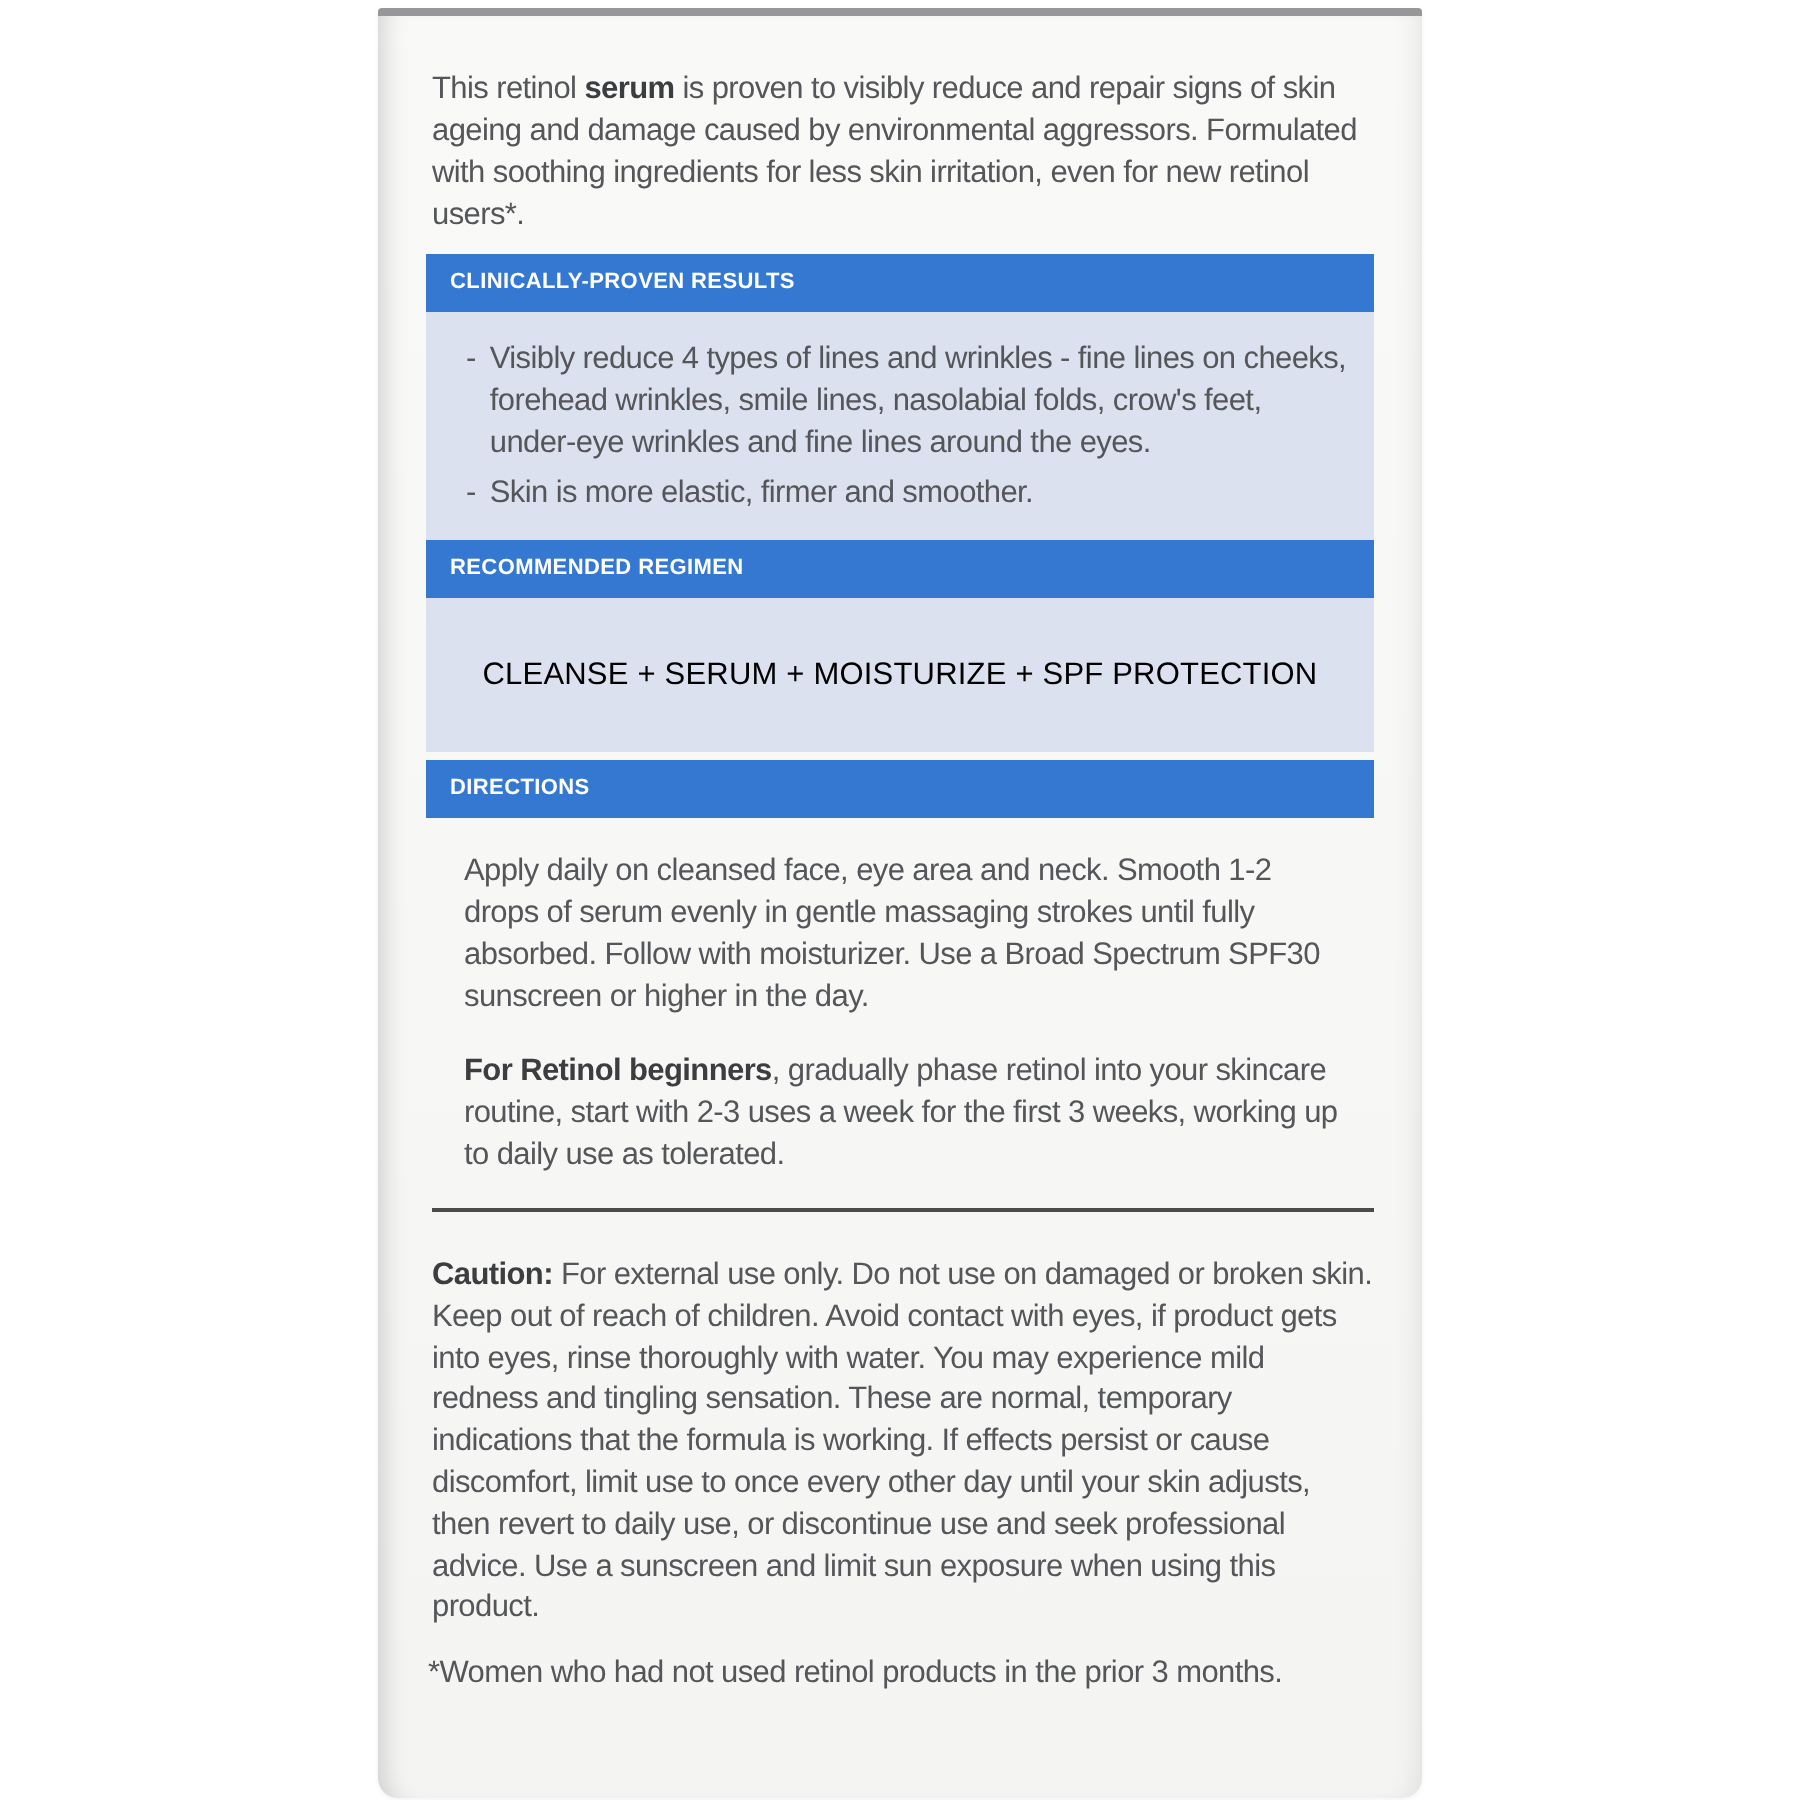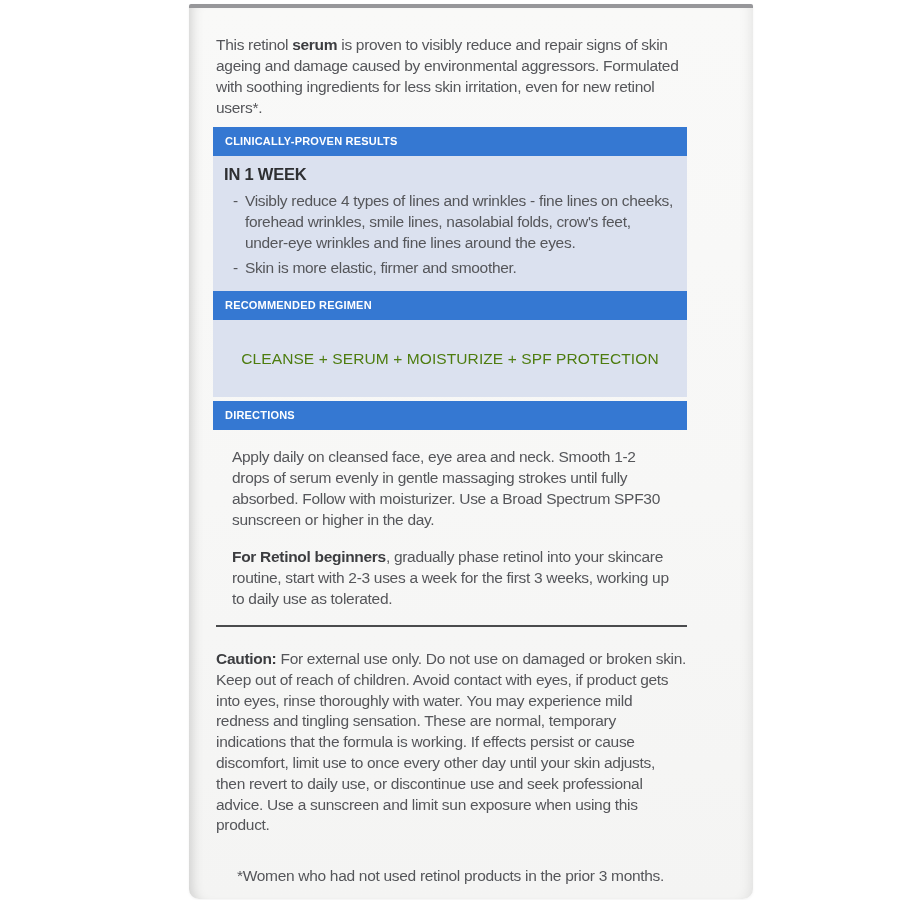--- a/index.html
+++ b/index.html
@@ -21,21 +21,20 @@
     top: 4px;
     width: 522px;
     height: 891px;
     background: linear-gradient(180deg, #f9f9f8 0%, #f7f7f6 55%, #f4f4f3 100%);
     border-top: 4px solid #97979a;
     border-radius: 2px 2px 10px 10px;
     box-shadow:
       inset 12px 0 14px -11px rgba(0,0,0,0.20),
       inset -12px 0 14px -11px rgba(0,0,0,0.10),
       0 1px 3px rgba(0,0,0,0.05);
-    padding-left: 42px;
   }
   .content {
     position: absolute;
     left: 24px;
     top: 0;
     width: 474px;
     color: #55565a;
     font-size: 15.5px;
     line-height: 21px;
     letter-spacing: -0.3px;
@@ -74,47 +73,46 @@
   .bullet .dash { flex: 0 0 auto; }
 
   .panel-center {
     background: var(--panel_blue, #dbe1ef);
     height: 77px;
     display: flex;
     align-items: center;
     justify-content: center;
   }
   .steps {
-    color: #4d7c0f;
+    color: #000000;
     font-size: 15.5px;
     letter-spacing: 0.1px;
   }
   .gap4 { height: 4px; }
 
   .body-block { margin: 13px 0 0 3px; }
   .divider {
     margin: 9px 0 0 3px;
     border-top: 2px solid #4a4b4d;
   }
   .caution { margin: 22px 0 0 3px; line-height: 20.8px; }
-  .footnote { margin: 29px 0 0 1px; text-align: center; }
+  .footnote { margin: 11px 0 0 1px; }
 </style>
 </head>
 <body>
 
 <div class="photo">
   <div class="box">
     <div class="content">
 
       <p class="intro"><span>This retinol </span><span class="b">serum</span><span> is proven to visibly reduce and repair signs of skin ageing and damage caused by environmental aggressors. Formulated with soothing ingredients for less skin irritation, even for new retinol users*.</span></p>
 
       <div class="band">CLINICALLY-PROVEN RESULTS</div>
 
       <div class="panel">
-        <div class="subheader">IN 1 WEEK</div>
         <div class="bullets">
           <div class="bullet">
             <span class="dash">-</span>
             <span>Visibly reduce 4 types of lines and wrinkles - fine lines on cheeks, forehead wrinkles, smile lines, nasolabial folds, crow's feet, under-eye wrinkles and fine lines around the eyes.</span>
           </div>
           <div class="bullet">
             <span class="dash">-</span>
             <span>Skin is more elastic, firmer and smoother.</span>
           </div>
         </div>

